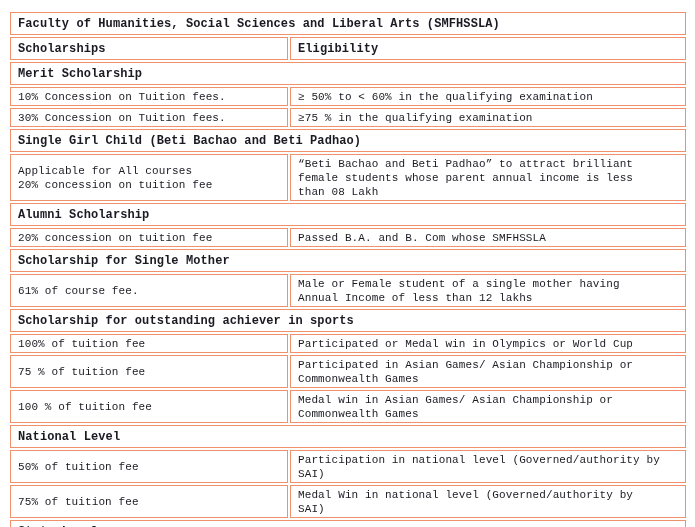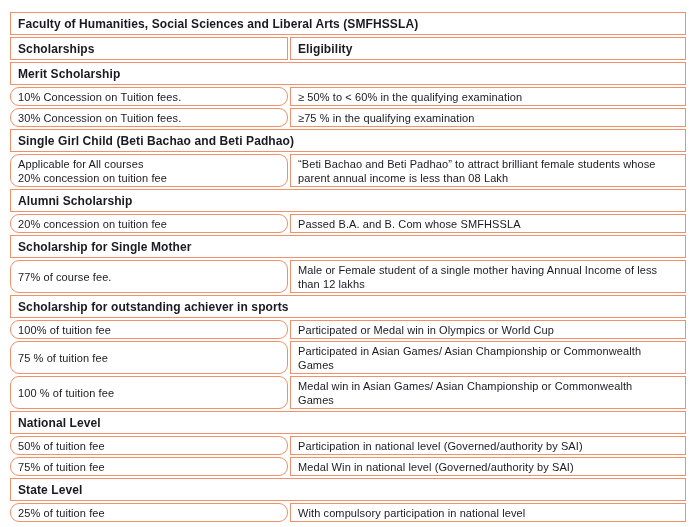--- a/index.html
+++ b/index.html
@@ -28,33 +28,33 @@
   }
   col.c1 { width: 278px; }
   td {
     border: 1.5px solid var(--accent);
     padding: 1.5px 7px;
     font-size: 11px;
     line-height: 14px;
     vertical-align: middle;
     color: var(--ink);
     letter-spacing: 0.1px;
+    font-family: Liberation Mono, monospace;
   }
   tr.title-row td,
   tr.header-row td,
   td.section {
     font-weight: bold;
     font-size: 12px;
     line-height: 16px;
     padding-top: 2.5px;
     padding-bottom: 2.5px;
   }
   td.scholarship-cell {
     white-space: pre-line;
-    border-radius: 9px;
   }
   td.eligibility-cell {
     padding-right: 20px;
   }
 </style>
 </head>
 <body style="background: rgb(255, 255, 255);">
 
 <div class="table-wrap">
   <table class="scholarship-table">
@@ -94,21 +94,21 @@
           <td colspan="2" class="section">Alumni Scholarship</td>
         </tr>
         <tr>
           <td class="scholarship-cell">20% concession on tuition fee</td>
           <td class="eligibility-cell">Passed B.A. and B. Com whose SMFHSSLA</td>
         </tr>
         <tr>
           <td colspan="2" class="section">Scholarship for Single Mother</td>
         </tr>
         <tr>
-          <td class="scholarship-cell">77% of course fee.</td>
+          <td class="scholarship-cell">61% of course fee.</td>
           <td class="eligibility-cell">Male or Female student of a single mother having Annual Income of less than 12 lakhs</td>
         </tr>
         <tr>
           <td colspan="2" class="section">Scholarship for outstanding achiever in sports</td>
         </tr>
         <tr>
           <td class="scholarship-cell">100% of tuition fee</td>
           <td class="eligibility-cell">Participated or Medal win in Olympics or World Cup</td>
         </tr>
         <tr>

